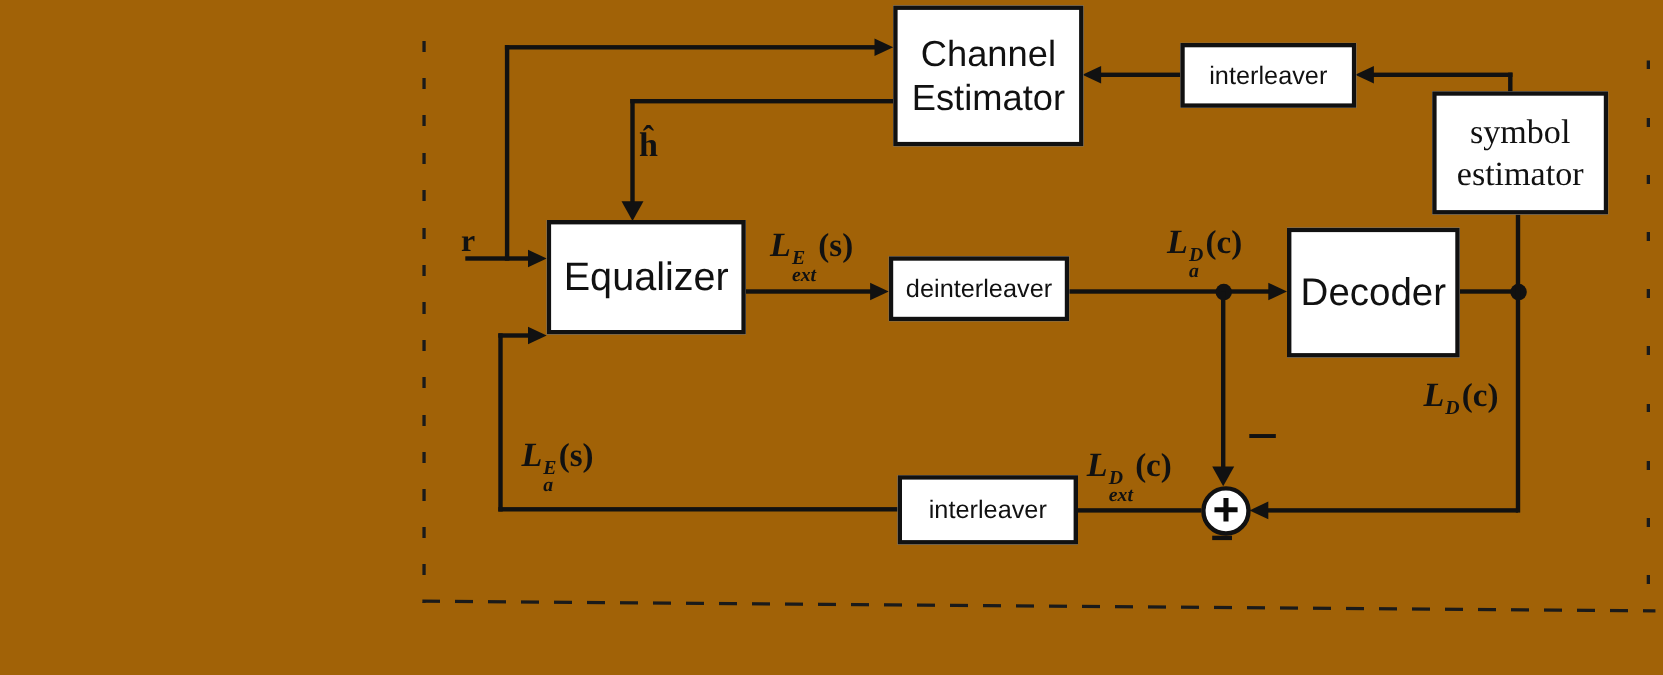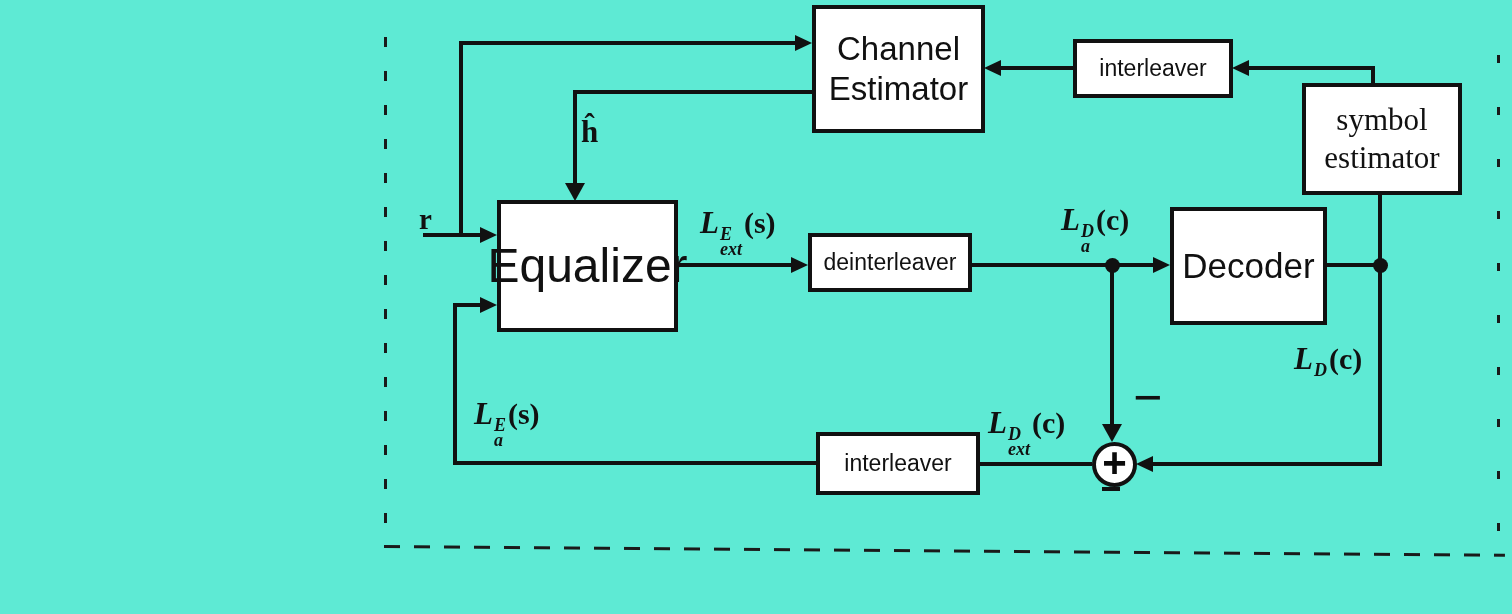--- a/index.html
+++ b/index.html
@@ -1,17 +1,17 @@
 <!DOCTYPE html>
 <html><head>
 <meta charset="utf-8">
 <style>
   html,body{margin:0;padding:0;background:#ffffff;}
   .stage{
-    position:relative;width:1512px;height:614px;background:#5eead4;
+    position:relative;width:1512px;height:614px;background:#a16207;
     font-family:"Liberation Sans",sans-serif;color:#0a0a0a;overflow:hidden;text-decoration:underline;
   }
   
   .box{
     position:absolute;box-sizing:border-box;border:4px solid #111;background:#fff;
     display:flex;flex-direction:column;align-items:center;justify-content:center;
     text-align:center;line-height:1.22;color:#111;
   }
   .box.sans{font-family:"Liberation Sans",sans-serif;}
   .box.serif{font-family:"Liberation Serif",serif;}
@@ -108,21 +108,21 @@
 
   <div class="box sans" style="left:1073px;top:39px;width:160px;height:59px;font-size:23px;">
     <span>interleaver</span>
   </div>
 
   <div class="box serif" style="left:1302px;top:83px;width:160px;height:112px;font-size:31px;">
     <span>symbol</span>
     <span>estimator</span>
   </div>
 
-  <div class="box sans" style="left:497px;top:200px;width:181px;height:132px;font-size:48px;">
+  <div class="box sans" style="left:497px;top:200px;width:181px;height:104px;font-size:36px;">
     <span>Equalizer</span>
   </div>
 
   <div class="box sans" style="left:1170px;top:207px;width:157px;height:118px;font-size:35px;">
     <span>Decoder</span>
   </div>
 
   <div class="box sans" style="left:808px;top:233px;width:164px;height:59px;font-size:23px;">
     <span>deinterleaver</span>
   </div>

